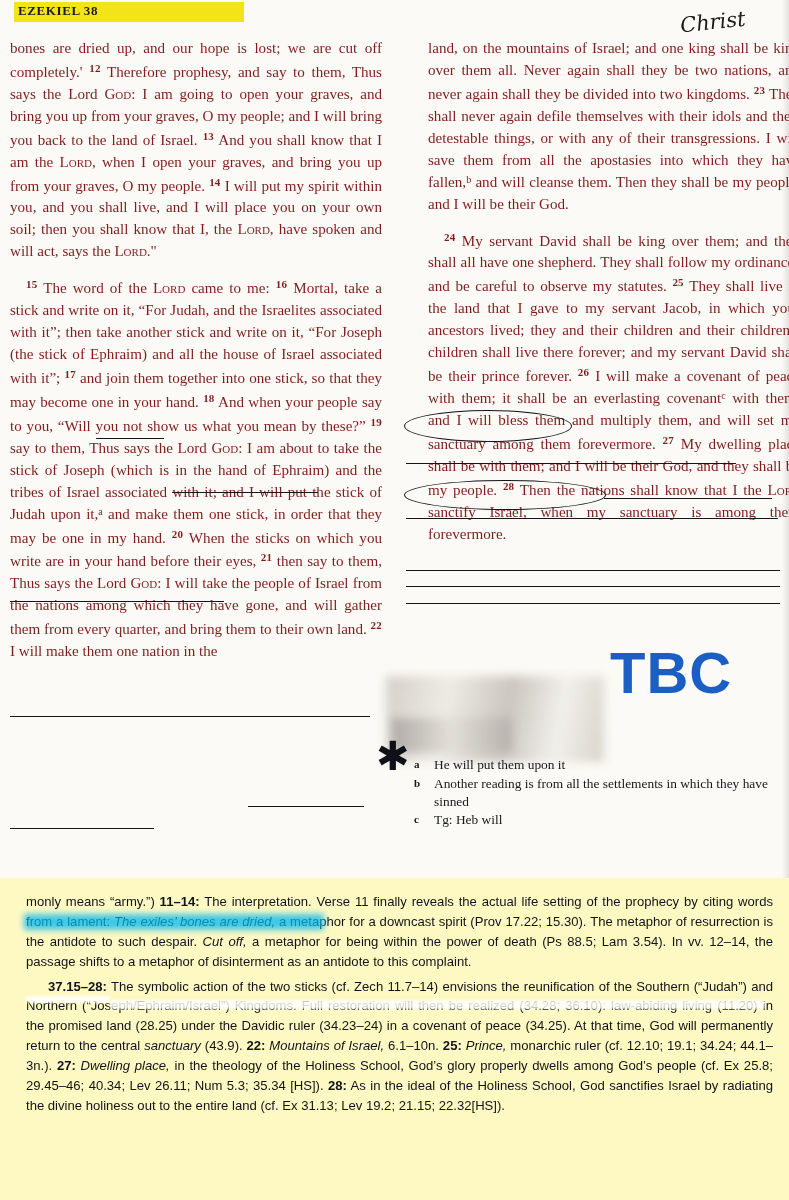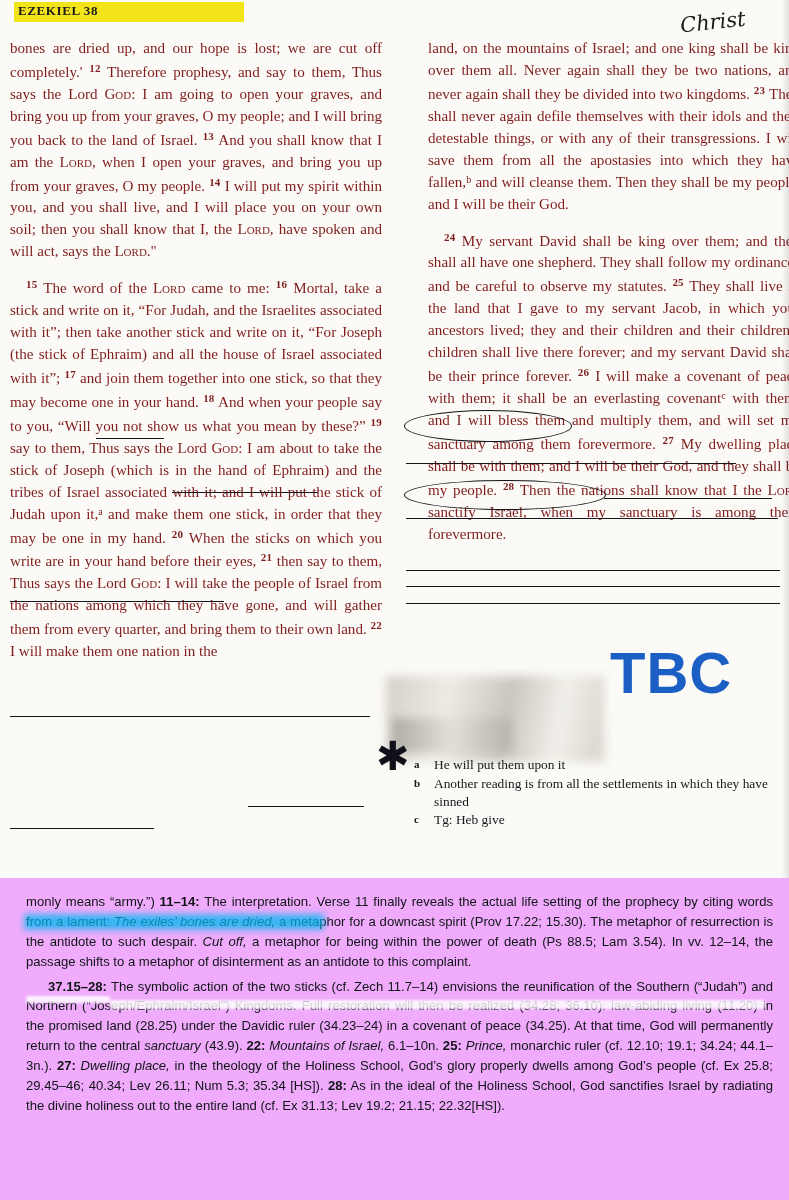--- a/index.html
+++ b/index.html
@@ -156,21 +156,21 @@
     font-family: "DejaVu Sans", sans-serif;
   }
 
   
   .panel {
     position: absolute;
     left: 0;
     top: 878px;
     width: 789px;
     height: 322px;
-    background: #f0abfc;
+    background: #fef9c3;
     color: #101417;
     font-family: "Liberation Sans", sans-serif;
     font-size: 13.1px;
     line-height: 1.52;
   }
   .panel .inner { padding: 14px 16px 0 26px; }
   .panel p { margin: 0 0 0 0; text-align: justify; }
   .panel p.second { margin-top: 5px; text-indent: 22px; }
   .panel .b { font-weight: bold; }
   .panel .i { font-style: italic; }
@@ -242,21 +242,21 @@
     <div class="fn">
       <span class="fl">a</span>
       <span>He <span class="ital">will put them upon it</span></span>
     </div>
     <div class="fn">
       <span class="fl">b</span>
       <span>Another reading is <span class="ital">from all the settlements in which they have sinned</span></span>
     </div>
     <div class="fn">
       <span class="fl">c</span>
-      <span>Tg: Heb <span class="ital">give</span></span>
+      <span>Tg: Heb <span class="ital">will</span></span>
     </div>
   </div>
 
   <div class="edge-shadow"></div>
 
   <div class="panel">
     <div class="inner">
       <p>monly means “army.”) <span class="b">11–14:</span> The interpretation. Verse 11 finally reveals the actual life setting of the prophecy by citing words from a lament: <span class="i">The exiles’ bones are dried,</span> a metaphor for a downcast spirit (Prov 17.22; 15.30). The metaphor of resurrection is the antidote to such despair. <span class="i">Cut off,</span> a metaphor for being within the power of death (Ps 88.5; Lam 3.54). In vv. 12–14, the passage shifts to a metaphor of disinterment as an antidote to this complaint.</p>
       <p class="second"><span class="b">37.15–28:</span> The symbolic action of the two sticks (cf. Zech 11.7–14) envisions the reunification of the Southern (“Judah”) and Northern (“Joseph/Ephraim/Israel”) Kingdoms. Full restoration will then be realized (34.28; 36.10): law-abiding living (11.20) in the promised land (28.25) under the Davidic ruler (34.23–24) in a covenant of peace (34.25). At that time, God will permanently return to the central <span class="i">sanctuary</span> (43.9). <span class="b">22:</span> <span class="i">Mountains of Israel,</span> 6.1–10n. <span class="b">25:</span> <span class="i">Prince,</span> monarchic ruler (cf. 12.10; 19.1; 34.24; 44.1–3n.). <span class="b">27:</span> <span class="i">Dwelling place,</span> in the theology of the Holiness School, God’s glory properly dwells among God’s people (cf. Ex 25.8; 29.45–46; 40.34; Lev 26.11; Num 5.3; 35.34 [HS]). <span class="b">28:</span> As in the ideal of the Holiness School, God sanctifies Israel by radiating the divine holiness out to the entire land (cf. Ex 31.13; Lev 19.2; 21.15; 22.32[HS]).</p>
     </div>

